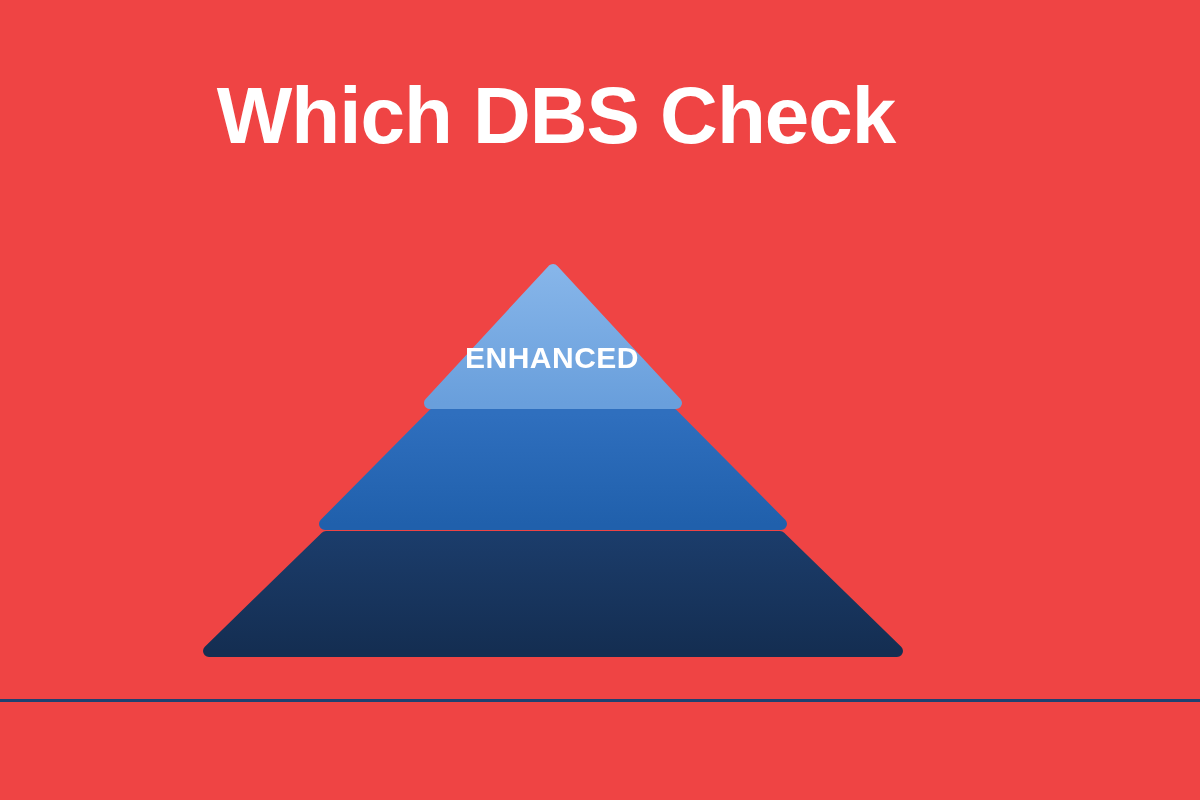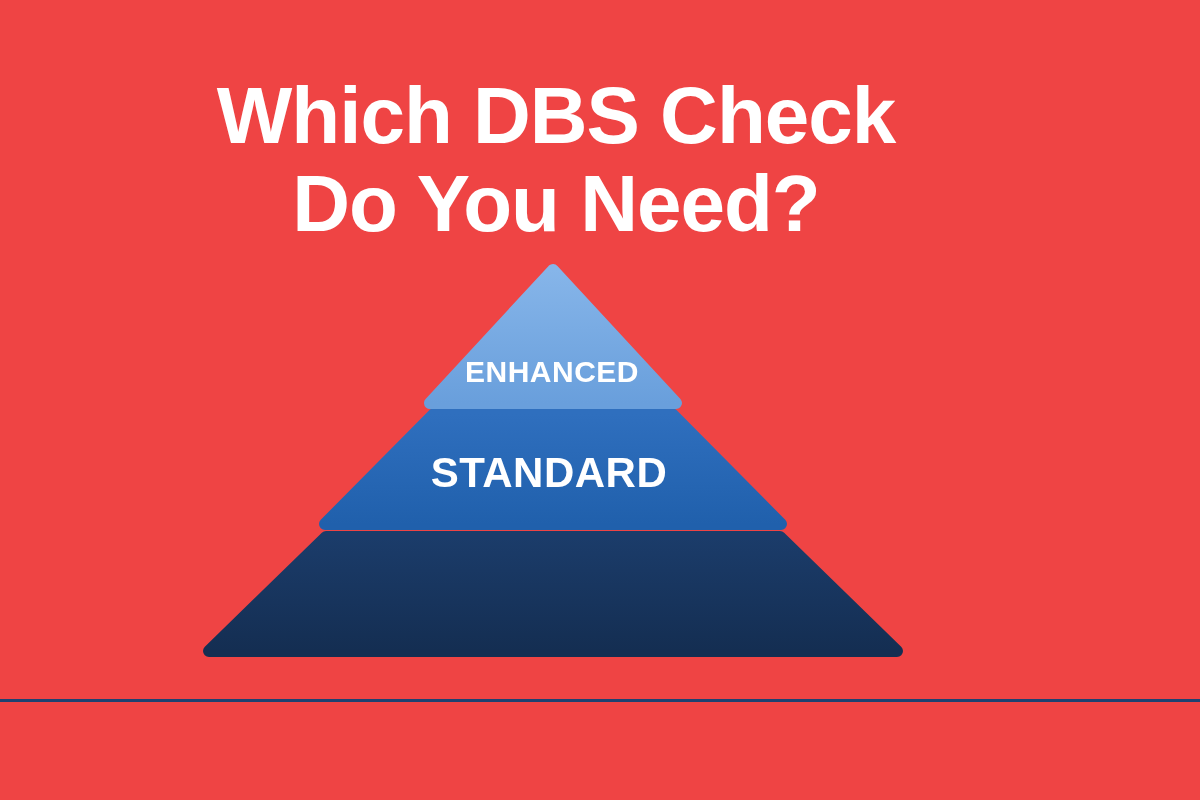--- a/index.html
+++ b/index.html
@@ -35,21 +35,21 @@
   .tier-label {
     position: absolute;
     width: 400px;
     text-align: center;
     font-weight: bold;
     letter-spacing: 0.5px;
     white-space: nowrap;
   }
   .tier-label.enhanced {
     left: 352px;
-    top: 353px;
+    top: 339px;
     font-size: 30px;
     line-height: 38px;
   }
   .tier-label.standard {
     left: 349px;
     top: 447px;
     font-size: 42px;
     line-height: 52px;
   }
   .tier-label.basic {
@@ -66,21 +66,20 @@
     height: 3px;
   }
 </style>
 </head>
 <body>
 
 <div class="canvas" style="background-color: #ef4444;">
 
   <div class="title-block" style="color: rgb(255, 255, 255);">
     <div>Which DBS Check</div>
-    <div>Do You Need?</div>
   </div>
 
   <svg class="pyramid-svg" viewBox="0 0 1200 800" xmlns="http://www.w3.org/2000/svg" aria-hidden="true">
     <defs>
       <linearGradient id="grad-enhanced" x1="0" y1="0" x2="0" y2="1">
         <stop offset="0" stop-color="#86b5e9"></stop>
         <stop offset="1" stop-color="#699fdc"></stop>
       </linearGradient>
       <linearGradient id="grad-standard" x1="0" y1="0" x2="0" y2="1">
         <stop offset="0" stop-color="#2f6fbe"></stop>
@@ -90,17 +89,16 @@
         <stop offset="0" stop-color="#1b3c6a"></stop>
         <stop offset="1" stop-color="#142e52"></stop>
       </linearGradient>
     </defs>
     <polygon points="326,537 780,537 897,651 209,651" fill="url(#grad-basic)" stroke="url(#grad-basic)" stroke-width="12" stroke-linejoin="round"></polygon>
     <polygon points="434,414 672,414 781,524 325,524" fill="url(#grad-standard)" stroke="url(#grad-standard)" stroke-width="12" stroke-linejoin="round"></polygon>
     <polygon points="553,270 430,403 676,403" fill="url(#grad-enhanced)" stroke="url(#grad-enhanced)" stroke-width="12" stroke-linejoin="round"></polygon>
   </svg>
 
   <div class="tier-label enhanced" style="color: rgb(255, 255, 255);">ENHANCED</div>
-  <div class="tier-label standard" style="color: rgb(255, 255, 255);">STANDARD</div>
 
   <div class="divider-line" style="background-color: rgb(30, 66, 113);"></div>
 
 </div>
 
 </body></html>

